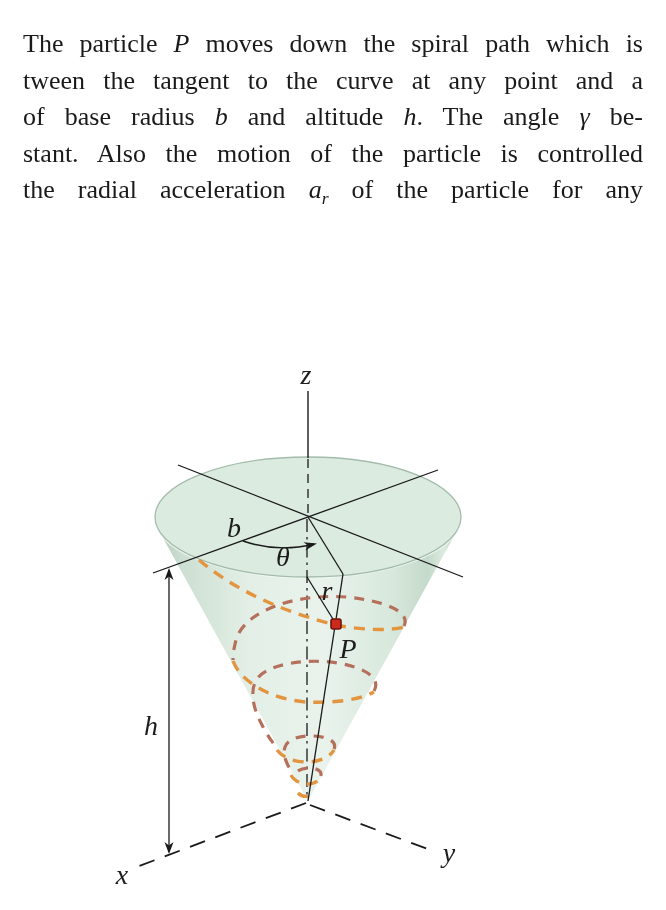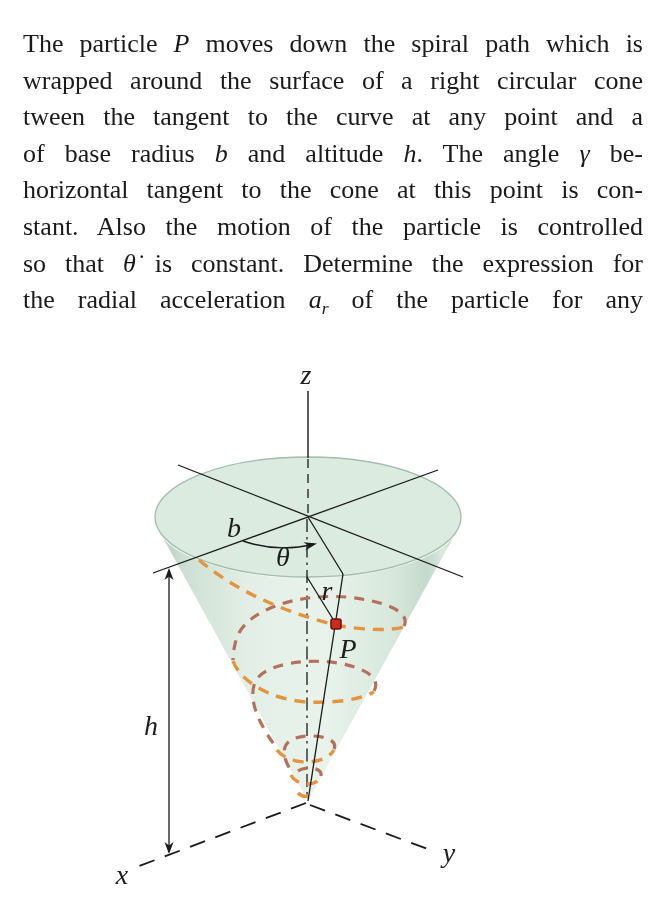--- a/index.html
+++ b/index.html
@@ -15,26 +15,23 @@
   .figlabel{font-family:"Liberation Serif","DejaVu Serif",serif;font-style:italic;
             font-size:28px;fill:#1d1d1d;}
 </style>
 </head>
 <body>
 
 <div id="page">
 
   <div id="problem">
       <div class="line"><span>The particle </span><i>P</i><span> moves down the spiral path which is</span></div>
-      <div class="line"><span>wrapped around the surface of a right circular cone</span></div>
       <div class="line"><span>tween the tangent to the curve at any point and a</span></div>
       <div class="line"><span>of base radius </span><i>b</i><span> and altitude </span><i>h</i><span>. The angle </span><i>γ</i><span> be-</span></div>
-      <div class="line"><span>horizontal tangent to the cone at this point is con-</span></div>
       <div class="line"><span>stant. Also the motion of the particle is controlled</span></div>
-      <div class="line"><span>so that </span><i>θ̇</i><span> is constant. Determine the expression for</span></div>
       <div class="line"><span>the radial acceleration </span><i>a</i><sub>r</sub><span> of the particle for any</span></div>
     </div>
 
   <svg id="fig" viewBox="0 0 666 910" xmlns="http://www.w3.org/2000/svg">
     <defs>
       <linearGradient id="bodyGrad" x1="0" y1="0" x2="1" y2="0">
         <stop offset="0" stop-color="#b4ccbe"></stop>
         <stop offset="0.08" stop-color="#ccdfd2"></stop>
         <stop offset="0.30" stop-color="#e3efe6"></stop>
         <stop offset="0.55" stop-color="#e9f3ec"></stop>

